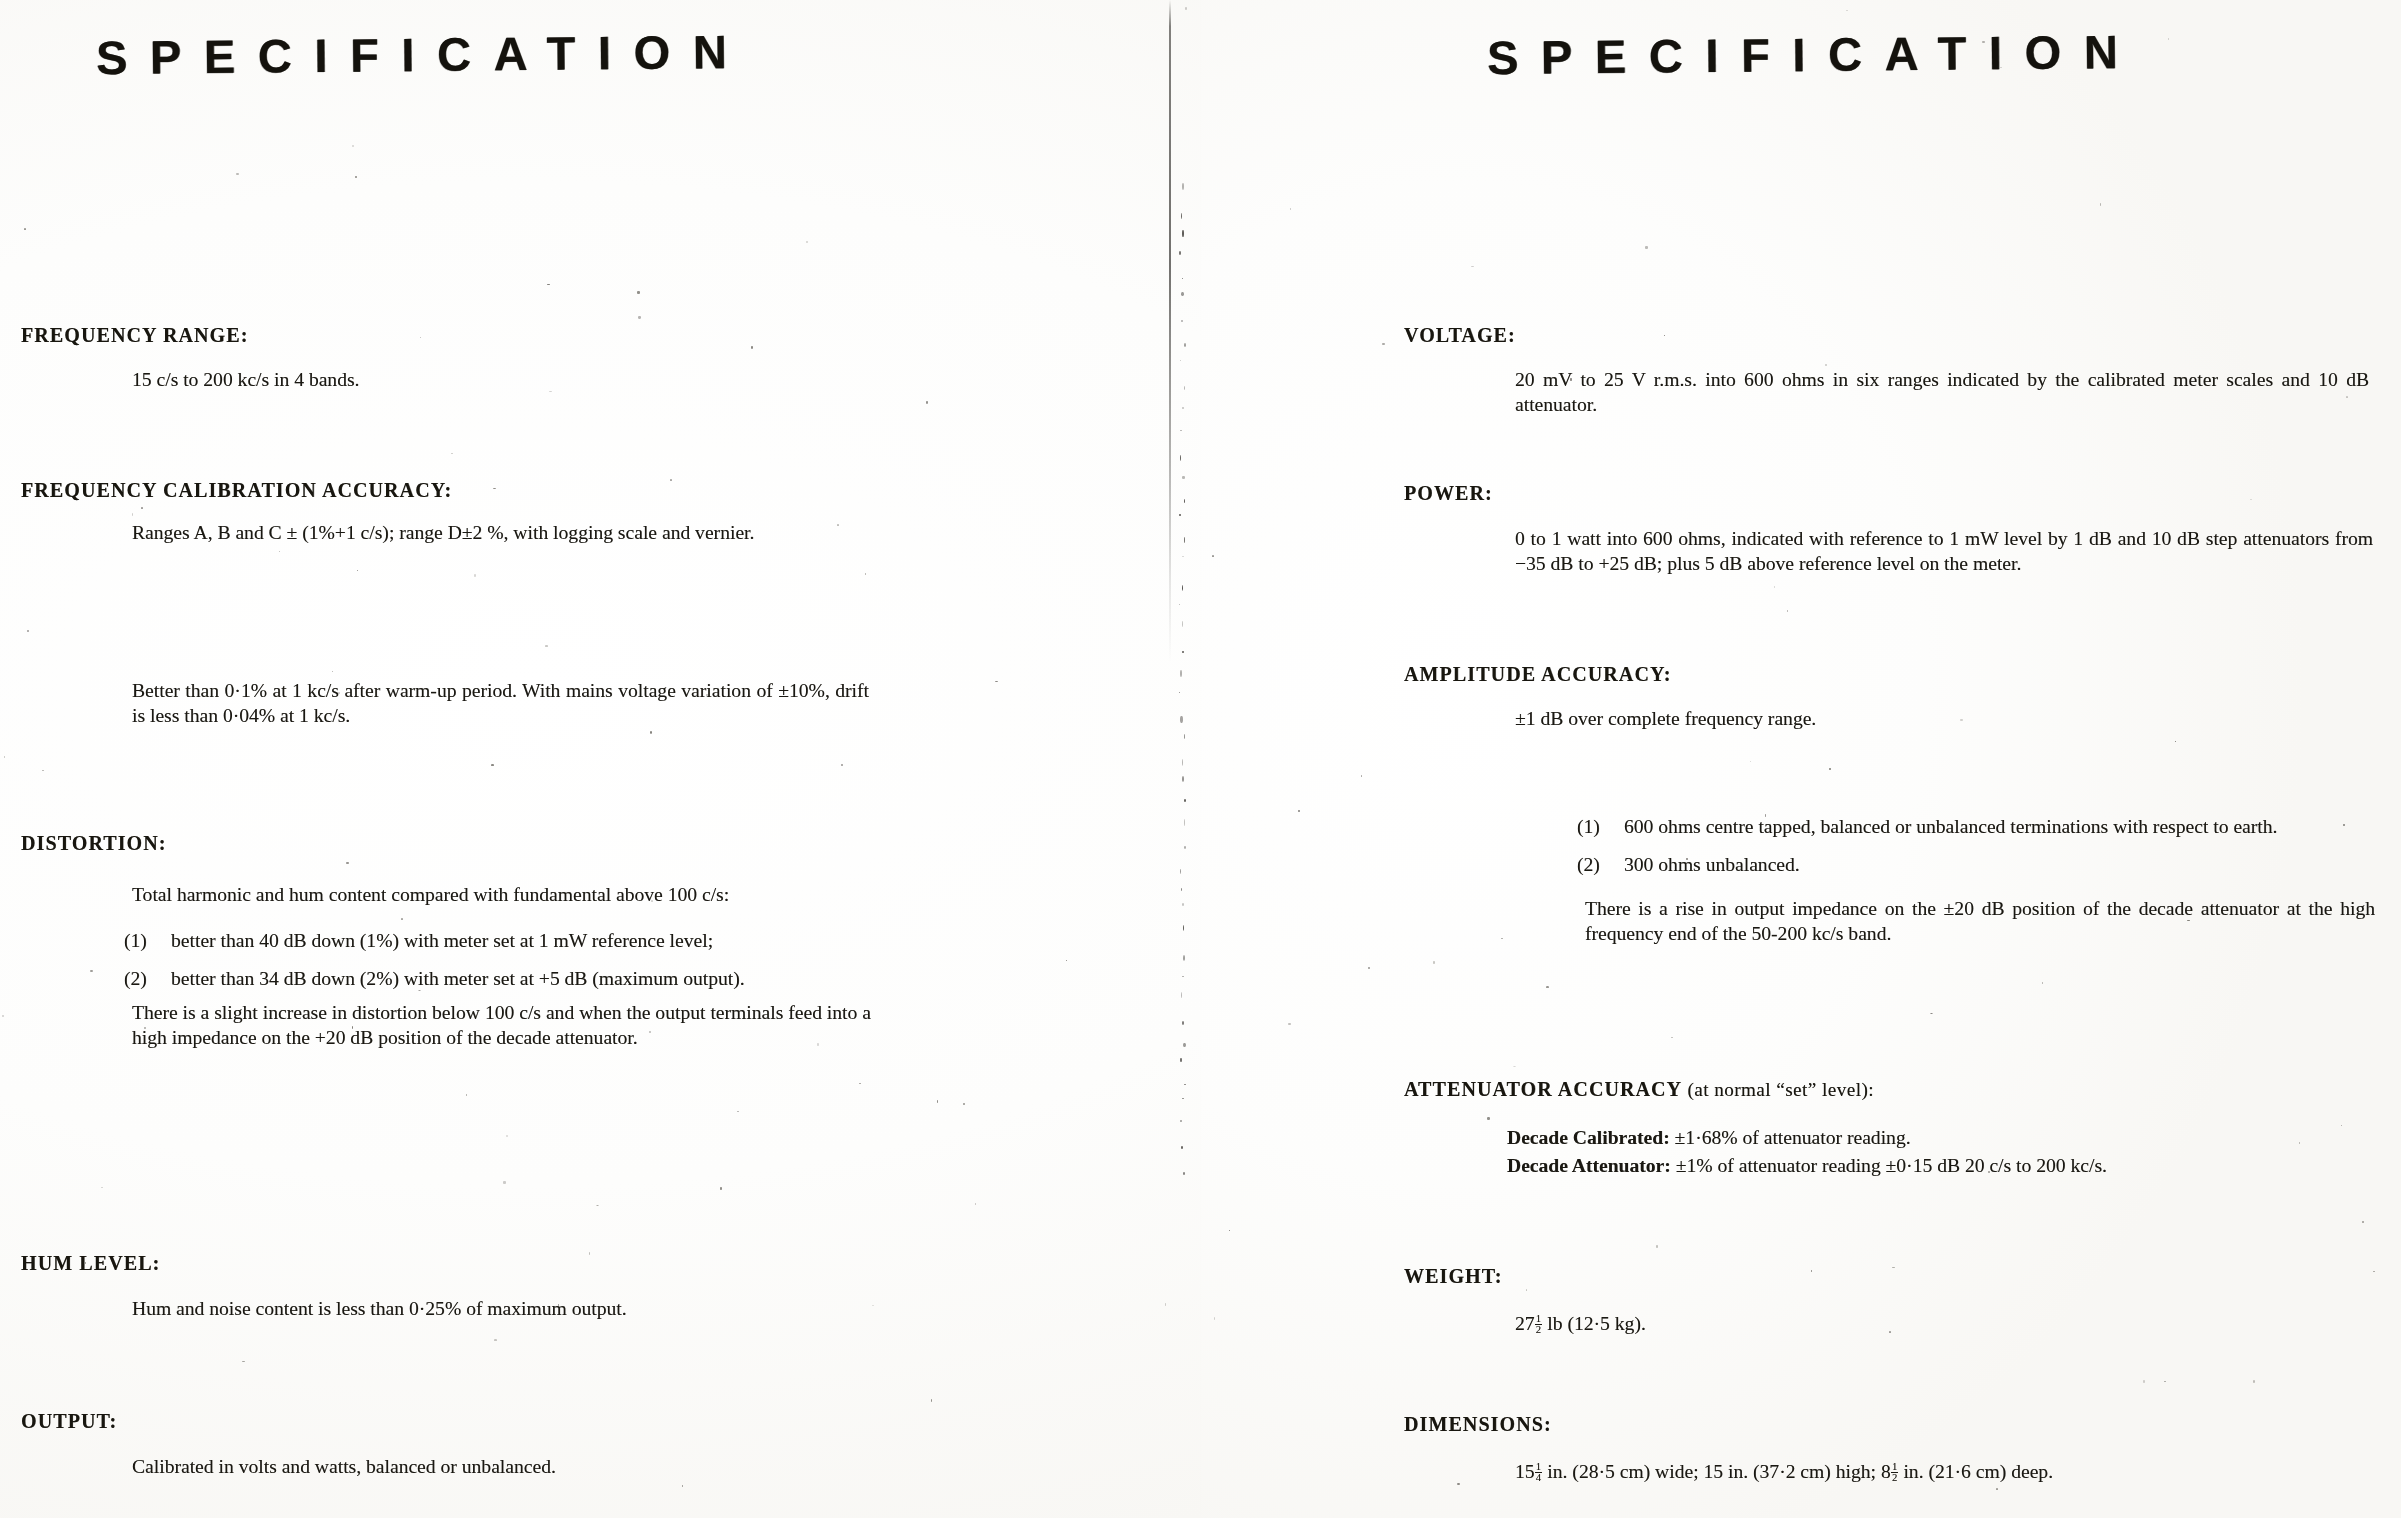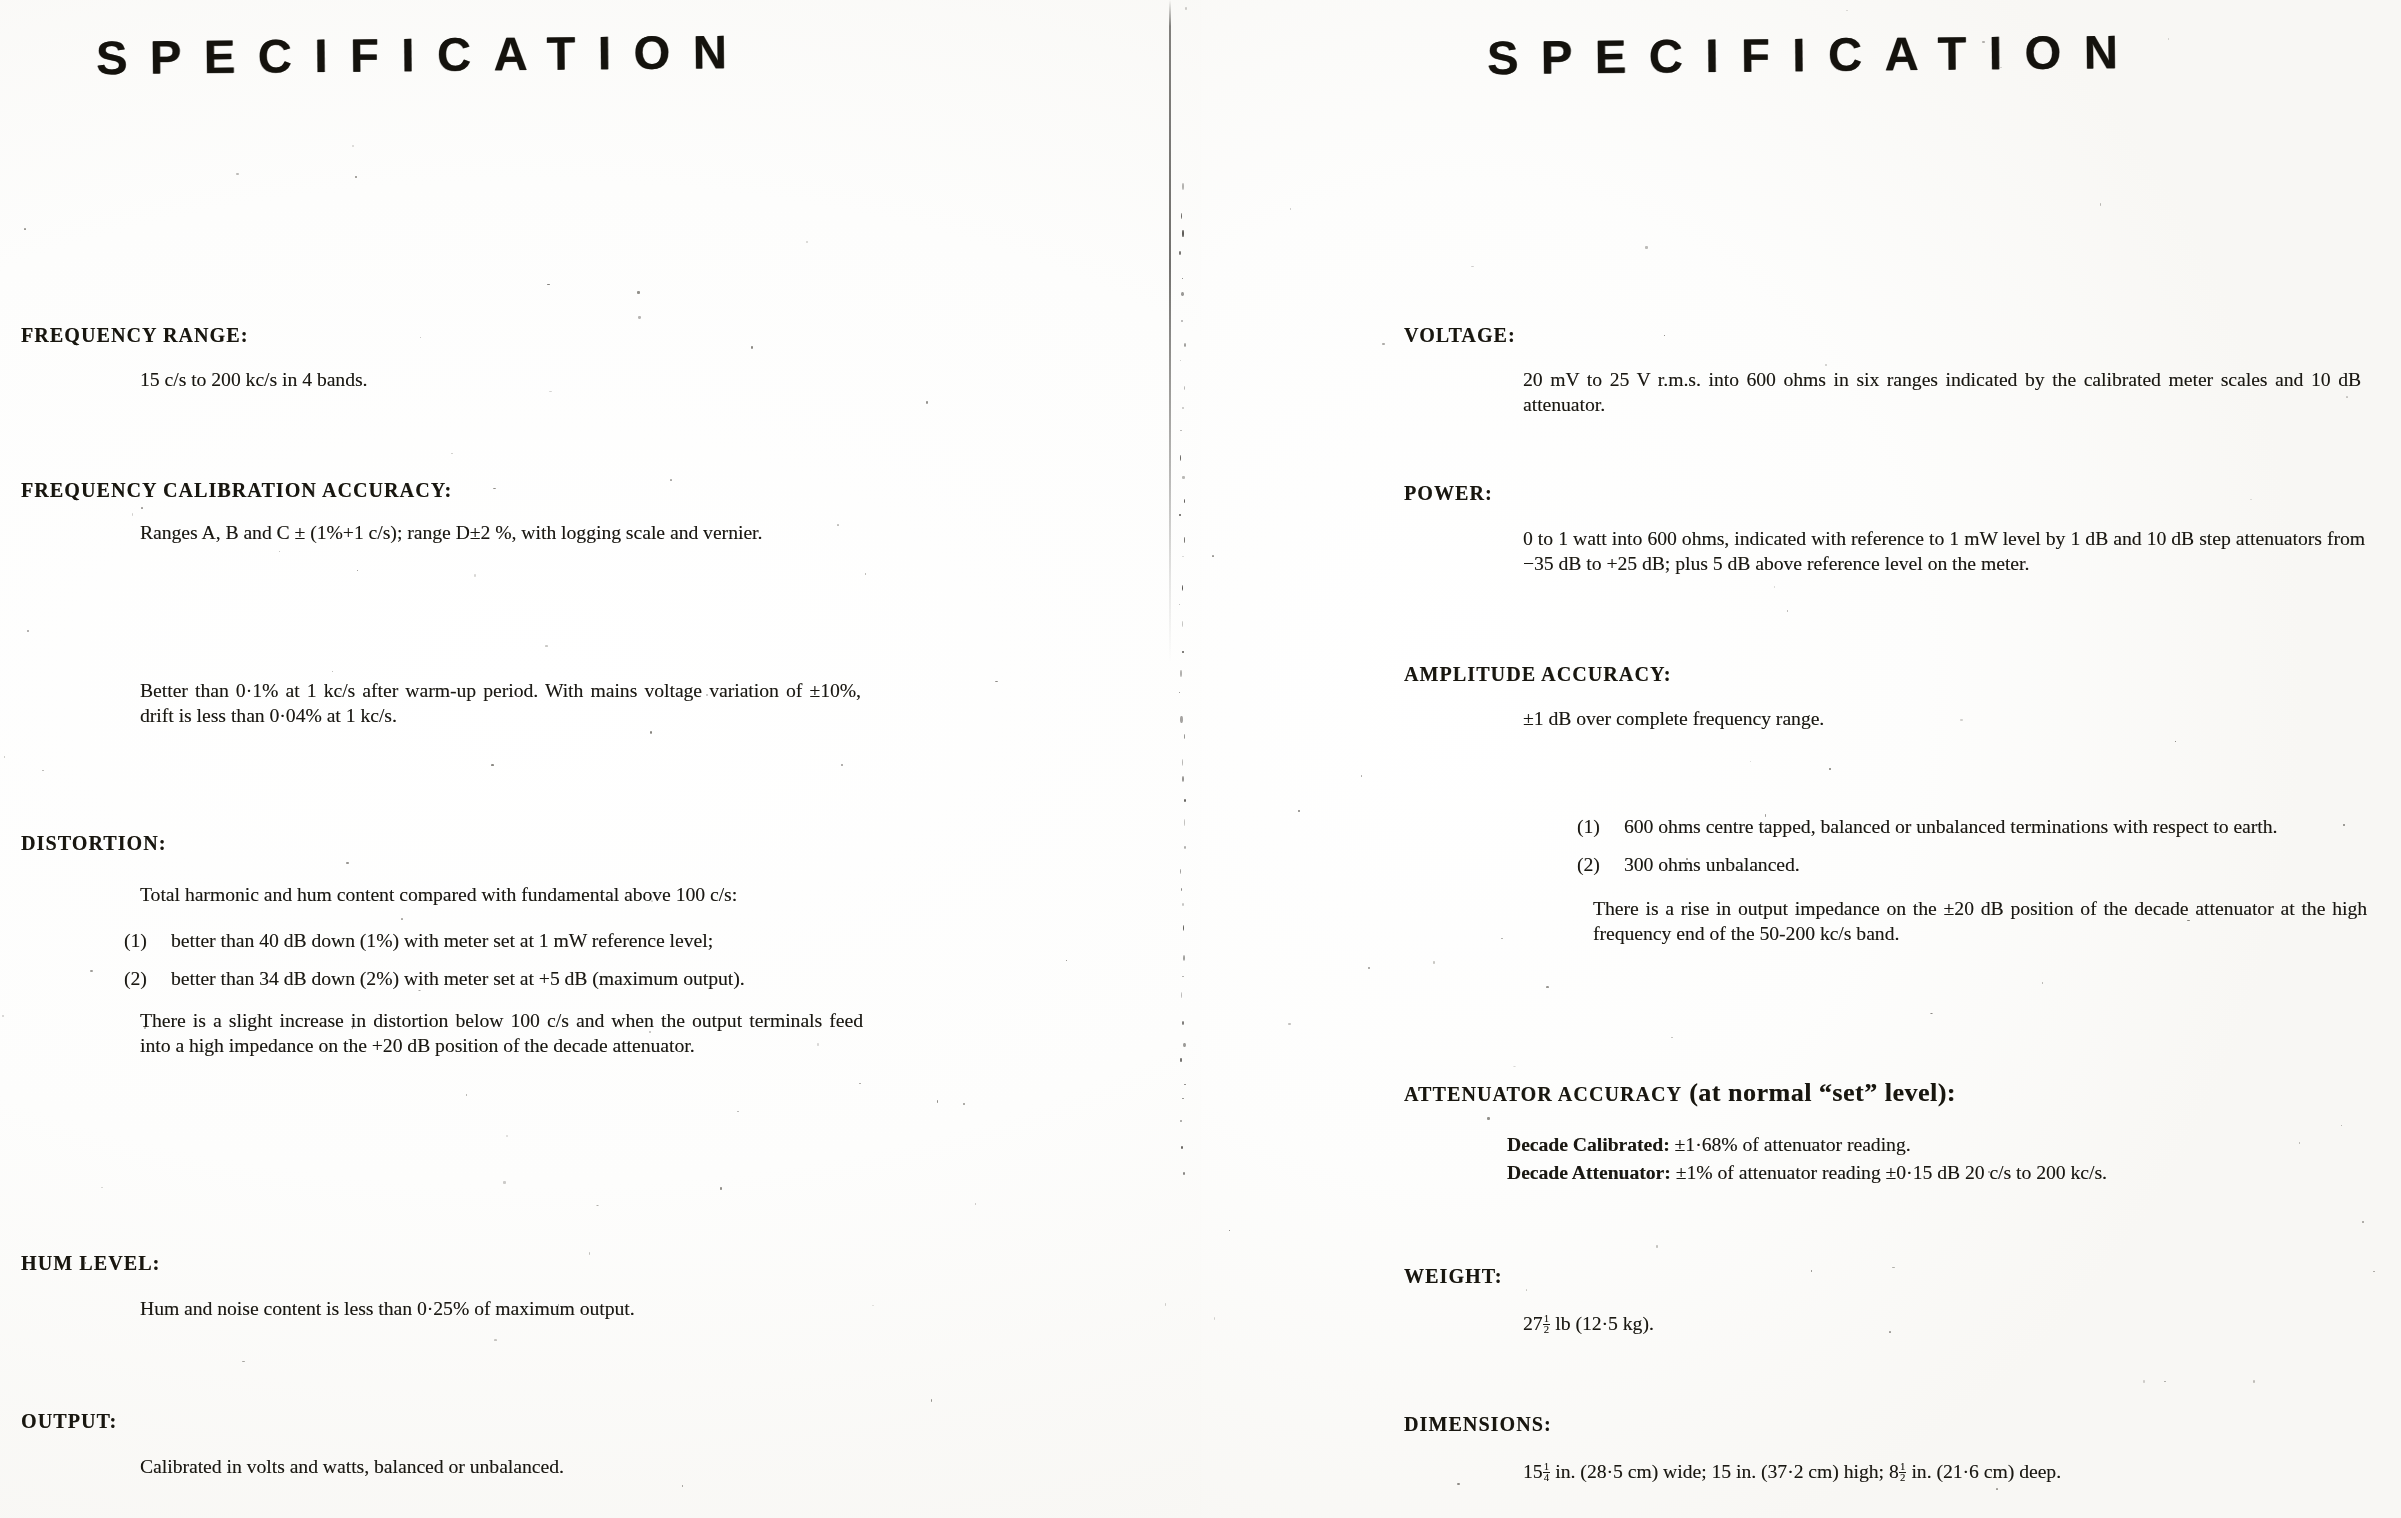--- a/index.html
+++ b/index.html
@@ -100,33 +100,33 @@
 
   .spec-term {
     font-size: 20px;
     letter-spacing: 1.1px;
     font-weight: 600;
     white-space: nowrap;
     color: #18160f;
     text-shadow: 0.3px 0 0 rgba(24,22,15,.5);
   }
   .spec-term .qualifier {
-    font-weight: 700;
+    font-weight: 400;
     letter-spacing: 0.5px;
-    font-size: 26px;
+    font-size: 19px;
   }
 
   .spec-def {
     font-size: 19.6px;
     line-height: 1.30;
     text-align: justify;
     color: #1a1812;
     text-shadow: 0.2px 0 0 rgba(26,24,18,.42);
   }
-  .spec-def p { margin: 16px; }
+  .spec-def p { margin: 8px; }
 
   .numbered { display: flex; }
   .numbered + .numbered { margin-top: 0.65em; }
   .num-marker {
     flex: 0 0 auto;
     width: 47px;
     text-align: left;
   }
   .num-text { flex: 1 1 auto; text-align: justify; }
 

